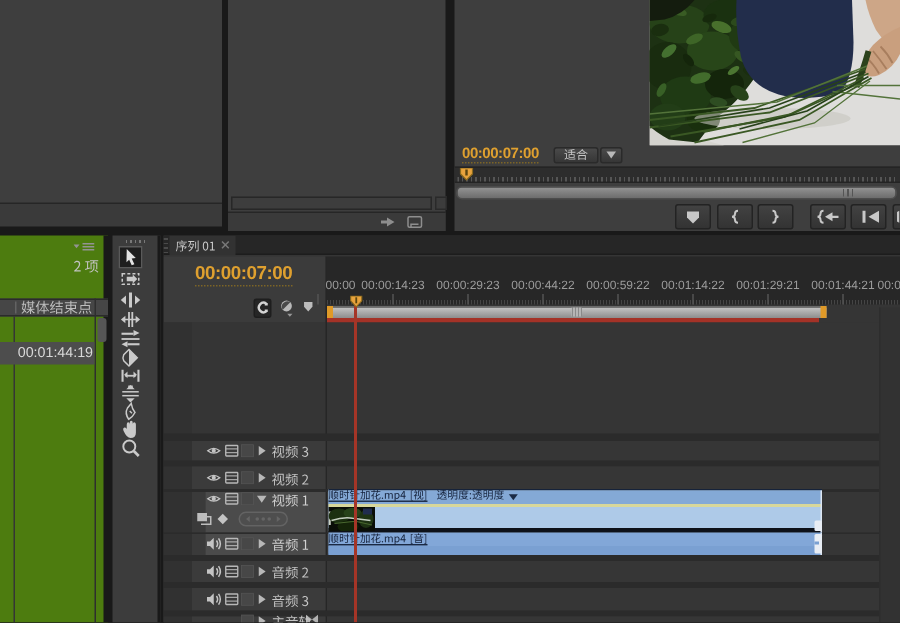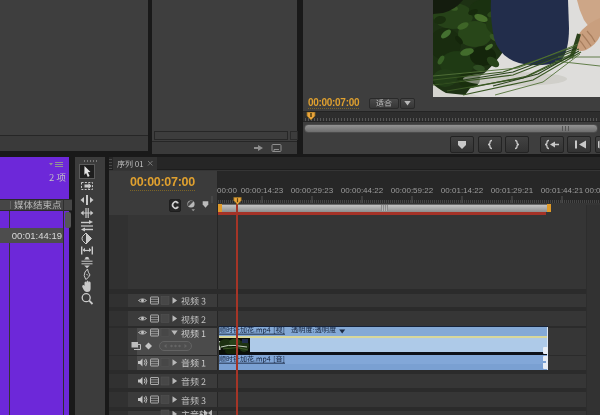--- a/index.html
+++ b/index.html
@@ -106,21 +106,21 @@
 <path d="M189,4.5 q-2,0 -2,2 q0,2 -2,2 q2,0 2,2 q0,2 2,2" stroke="#c8c8c8" stroke-width="1.3" fill="none"></path>
 <path d="M212,4.5 q2,0 2,2 q0,2 2,2 q-2,0 -2,2 q0,2 -2,2" stroke="#c8c8c8" stroke-width="1.3" fill="none"></path>
 <path d="M246,4.5 q-2,0 -2,2 q0,2 -2,2 q2,0 2,2 q0,2 2,2" stroke="#c8c8c8" stroke-width="1.3" fill="none"></path>
       <path d="M256,8.5 h-7" stroke="#c8c8c8" stroke-width="1.5" fill="none"></path>
       <polygon points="247,8.5 252,5.5 252,11.5" fill="#c8c8c8"></polygon>
 <rect x="272" y="4.5" width="2" height="8" fill="#c8c8c8"></rect>
       <polygon points="283,4.5 283,12.5 276,8.5" fill="#c8c8c8"></polygon>
 <polygon points="296.5,4.5 296.5,12.5 295,11.6 295,5.4" fill="#c8c8c8"></polygon>
 </svg>
 </div>
-<div class="abs" style="left:0;top:157px;width:72px;height:258px;background:#6d28d9;border-right:3px solid #191919">
+<div class="abs" style="left:0;top:157px;width:72px;height:258px;background:#4d7c0f;border-right:3px solid #191919">
 <svg class="abs" style="left:49px;top:4px" width="14" height="7" viewBox="0 0 14 7">
       <polygon points="0,2 4,2 2,4.5" fill="#939393"></polygon>
       <path d="M6,1.5 h8 M6,3.5 h8 M6,5.5 h8" stroke="#939393" stroke-width="1"></path>
     </svg>
 <div class="abs" style="left:0;top:42px;width:72px;height:12px;background:#464646;border-top:1px solid #2b2b2b;border-bottom:1px solid #2b2b2b"></div>
 <div class="abs" style="left:10px;top:44px;width:1px;height:8px;background:#636363"></div>
 <div class="abs" style="left:63px;top:42px;width:1px;height:258px;background:#2e2e2e"></div>
 <div class="abs" style="left:9px;top:54px;width:1px;height:204px;background:#353535"></div>
 <div class="abs" style="left:0;top:71px;width:63px;height:15px;background:#4d4d4d"></div>
 <div class="abs" style="left:0;top:73px;width:62px;font-size:9.5px;color:#d8d8d8;text-align:right">00:01:44:19</div>

